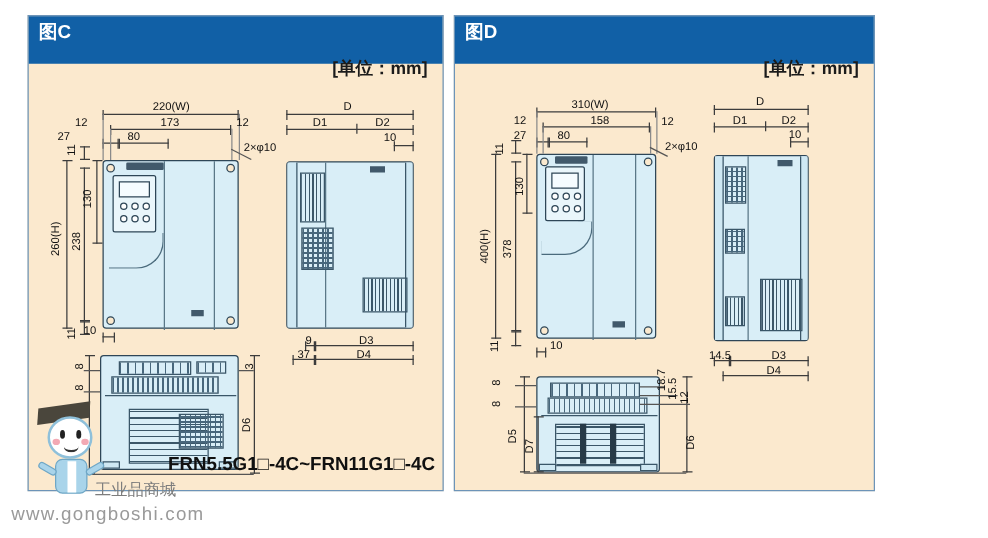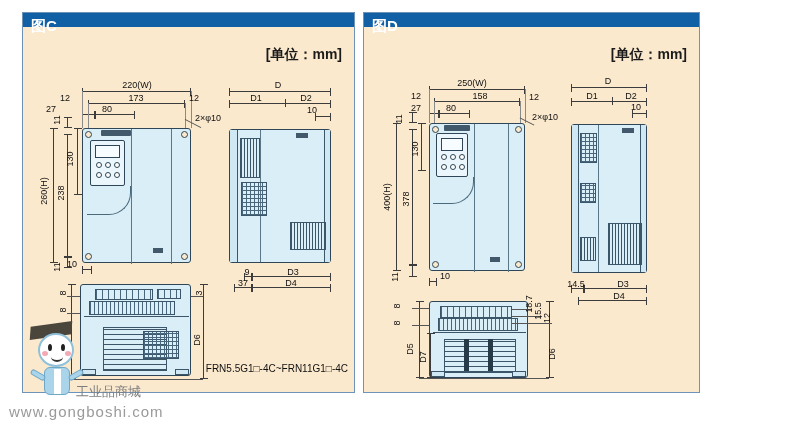--- a/index.html
+++ b/index.html
@@ -1,20 +1,20 @@
 <!DOCTYPE html>
 <html style="--header_blue: #1160a6; --panel_bg: #fbe9ce; --device_fill: #d9eef7; --outline: #2e4657;"><head>
 <meta charset="utf-8">
 <style>
   html,body{margin:0;padding:0;}
   body{font-family:"Liberation Sans",sans-serif;background:#fff;}
   #stage{position:relative;width:790px;height:430px;background:#ffffff;overflow:hidden;}
 
   .panel{position:absolute;background:var(--panel_bg,#fbe9ce);border:1px solid #6d94b8;box-sizing:border-box;}
-  .phead{position:absolute;left:0;top:0;right:0;height:14px;background:var(--header_blue,#1160a6);
+  .phead{position:absolute;left:0;top:0;right:0;height:38px;background:var(--header_blue,#1160a6);
          color:#fff;font-weight:bold;font-size:15px;line-height:26px;padding-left:8px;box-sizing:border-box;}
   .unit{position:absolute;right:12px;top:33px;font-weight:bold;font-size:14px;color:#1b1b1b;}
 
   
   .fv,.sv,.bv{position:absolute;background:var(--device_fill,#d9eef7);border:1px solid #2e4657;border-radius:3px;box-sizing:border-box;}
   .hole{position:absolute;width:7px;height:7px;border:1px solid #2e4657;border-radius:50%;background:var(--panel_bg,#fbe9ce);box-sizing:border-box;}
   .cap{position:absolute;background:#41596b;border-radius:1px;}
   .kp{position:absolute;border:1px solid #2e4657;background:#eaf6fb;border-radius:2px;box-sizing:border-box;}
   .kd{position:absolute;left:4px;top:4px;right:4px;height:11px;border:1px solid #2e4657;background:#f6fcff;}
   .kb{position:absolute;width:6px;height:6px;border:1px solid #2e4657;border-radius:50%;background:#fff;box-sizing:border-box;}
@@ -41,21 +41,21 @@
   .dl::before{left:0;} .dl::after{right:0;}
   .dlv{position:absolute;width:0;border-left:1px solid #3c3c3c;}
   .dlv::before,.dlv::after{content:"";position:absolute;left:-4px;width:8px;height:1px;background:#3c3c3c;}
   .dlv::before{top:0;} .dlv::after{bottom:0;}
   .ln{position:absolute;background:#555;}
   .ext{position:absolute;background:#8a8a8a;}
   .tick{position:absolute;width:1px;height:8px;background:#3c3c3c;}
 
   .dim{position:absolute;font-size:9px;color:#101010;white-space:nowrap;transform:translate(-50%,-50%);}
   .dim.r{transform:translate(-50%,-50%) rotate(-90deg);}
-  .model{position:absolute;right:6px;top:350px;font-size:10px;font-weight:normal;color:#101010;letter-spacing:0;}
+  .model{position:absolute;right:6px;top:350px;font-size:15px;font-weight:bold;color:#101010;letter-spacing:0;}
 
   
   .wm-faint{position:absolute;font-family:"DejaVu Serif",serif;font-size:19px;letter-spacing:14px;
             color:rgba(100,88,72,0.55);font-style:italic;z-index:30;}
   .wm-brand{position:absolute;font-size:13px;color:#7d7d7d;z-index:31;}
   .wm-url{position:absolute;font-size:15px;color:#9a9a9a;z-index:31;letter-spacing:1px;}
   .mascot{position:absolute;z-index:32;}
   .m-cap{position:absolute;left:2px;top:0;width:42px;height:13px;background:#4a463c;transform:rotate(-8deg) skewX(-12deg);}
   .m-head{position:absolute;left:10px;top:9px;width:36px;height:34px;background:#fff;border:2px solid #8fc0da;border-radius:50%;box-sizing:border-box;}
   .m-eye{position:absolute;width:4px;height:7px;background:#222;border-radius:50%;}
@@ -259,21 +259,21 @@
     <div class="dlv" style="left:66px;top:320px;height:45px"></div>
     <div class="dlv" style="left:185px;top:288px;height:77px"></div>
     <div class="ln" style="left:55px;top:365px;width:130px;height:1px"></div>
     <div class="ln" style="left:48px;top:295px;width:17px;height:1px"></div>
     <div class="ln" style="left:48px;top:312px;width:17px;height:1px"></div>
     <div class="ln" style="left:148px;top:296px;width:20px;height:1px"></div>
     <div class="ln" style="left:148px;top:303px;width:30px;height:1px"></div>
     <div class="ln" style="left:148px;top:310px;width:40px;height:1px"></div>
 
     <div class="dims">
-        <span class="dim" style="left: 108px; top: 70px;">250(W)</span>
+        <span class="dim" style="left: 108px; top: 70px;">310(W)</span>
         <span class="dim" style="left: 52px; top: 83px;">12</span>
         <span class="dim" style="left: 116px; top: 83px;">158</span>
         <span class="dim" style="left: 170px; top: 84px;">12</span>
         <span class="dim" style="left: 52px; top: 95px;">27</span>
         <span class="dim" style="left: 87px; top: 95px;">80</span>
         <span class="dim r" style="left: 35px; top: 106px;">11</span>
         <span class="dim" style="left: 181px; top: 104px;">2×φ10</span>
         <span class="dim r" style="left: 51px; top: 136px;">130</span>
         <span class="dim r" style="left: 23px; top: 184px;">400(H)</span>
         <span class="dim r" style="left: 42px; top: 186px;">378</span>

